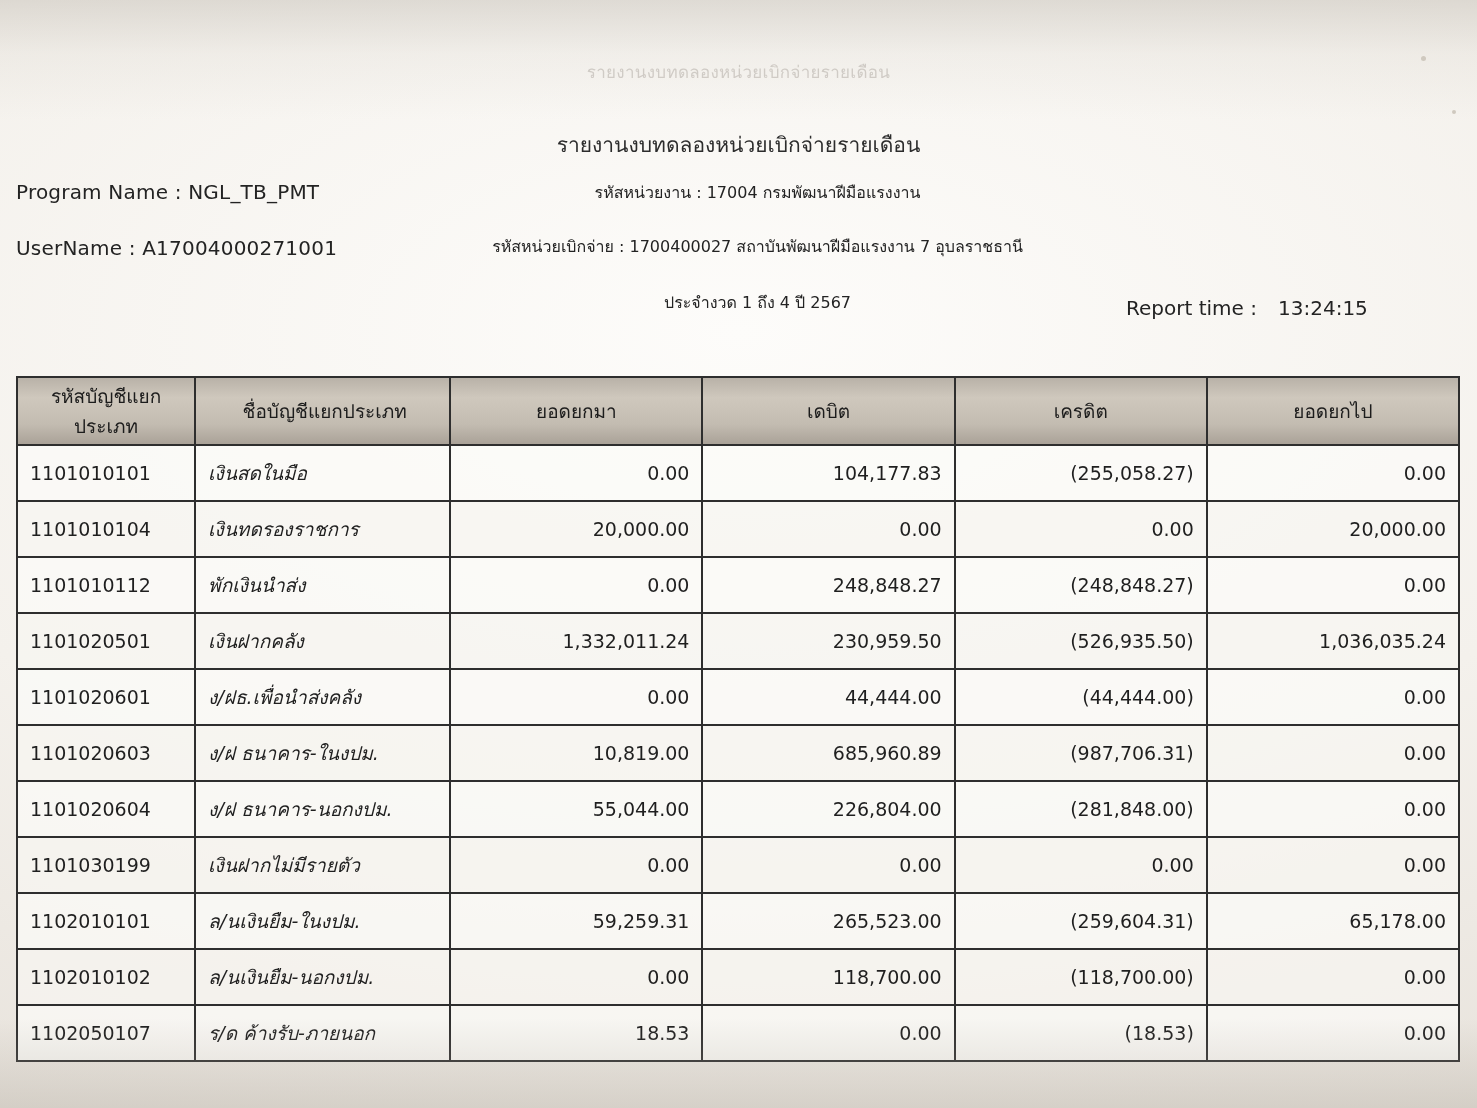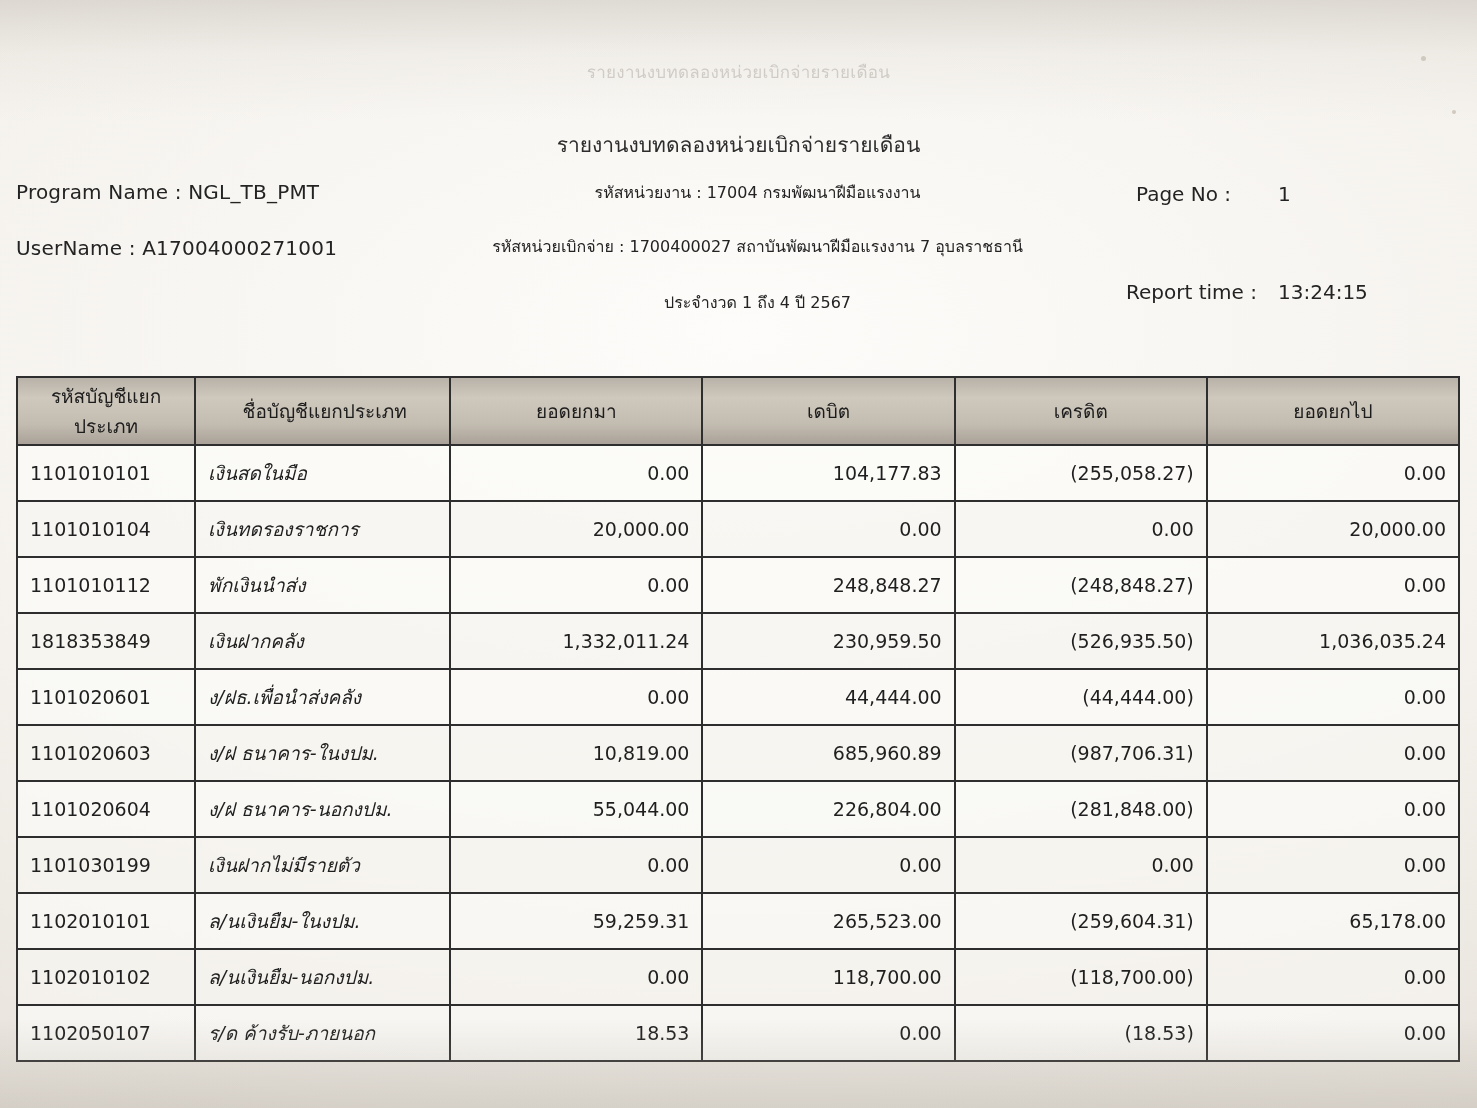--- a/index.html
+++ b/index.html
@@ -101,21 +101,21 @@
     left: 0;
     white-space: nowrap;
   }
   .hdr-right .val {
     position: absolute;
     left: 175px;
     white-space: nowrap;
   }
   .r1 { left: 1136px; top: 182px; width: 320px; height: 26px; }
   .r2 { left: 1126px; top: 238px; width: 330px; height: 26px; }
-  .r3 { left: 1126px; top: 280px; width: 330px; height: 26px; }
+  .r3 { left: 1126px; top: 296px; width: 330px; height: 26px; }
   .r1 .val { left: 142px; }
   .r2 .val { left: 152px; }
   .r3 .val { left: 152px; }
 
   
   .tbl-wrap {
     position: absolute;
     left: 16px;
     top: 376px;
     width: 1444px;
@@ -170,24 +170,20 @@
 
   <div class="report-title">รายงานงบทดลองหน่วยเบิกจ่ายรายเดือน</div>
 
   <div class="hdr-left l1">Program Name : NGL_TB_PMT</div>
   <div class="hdr-left l2">UserName : A17004000271001</div>
 
   <div class="hdr-center c1">รหัสหน่วยงาน : 17004 กรมพัฒนาฝีมือแรงงาน</div>
   <div class="hdr-center c2">รหัสหน่วยเบิกจ่าย : 1700400027 สถาบันพัฒนาฝีมือแรงงาน 7 อุบลราชธานี</div>
   <div class="hdr-center c3">ประจำงวด 1 ถึง 4 ปี 2567</div>
 
-  <div class="hdr-right r1">
-    <span class="lbl">Page No :</span>
-    <span class="val">1</span>
-  </div>
   <div class="hdr-right r3">
     <span class="lbl">Report time :</span>
     <span class="val">13:24:15</span>
   </div>
 
   <div class="tbl-wrap">
     <table class="report">
       <colgroup>
         <col class="w-code">
         <col class="w-name">
@@ -225,21 +221,21 @@
         </tr>
         <tr>
           <td class="code">1101010112</td>
           <td class="name">พักเงินนำส่ง</td>
           <td class="num">0.00</td>
           <td class="num">248,848.27</td>
           <td class="num">(248,848.27)</td>
           <td class="num">0.00</td>
         </tr>
         <tr>
-          <td class="code">1818353849</td>
+          <td class="code">1101020501</td>
           <td class="name">เงินฝากคลัง</td>
           <td class="num">1,332,011.24</td>
           <td class="num">230,959.50</td>
           <td class="num">(526,935.50)</td>
           <td class="num">1,036,035.24</td>
         </tr>
         <tr>
           <td class="code">1101020601</td>
           <td class="name">ง/ฝธ.เพื่อนำส่งคลัง</td>
           <td class="num">0.00</td>

